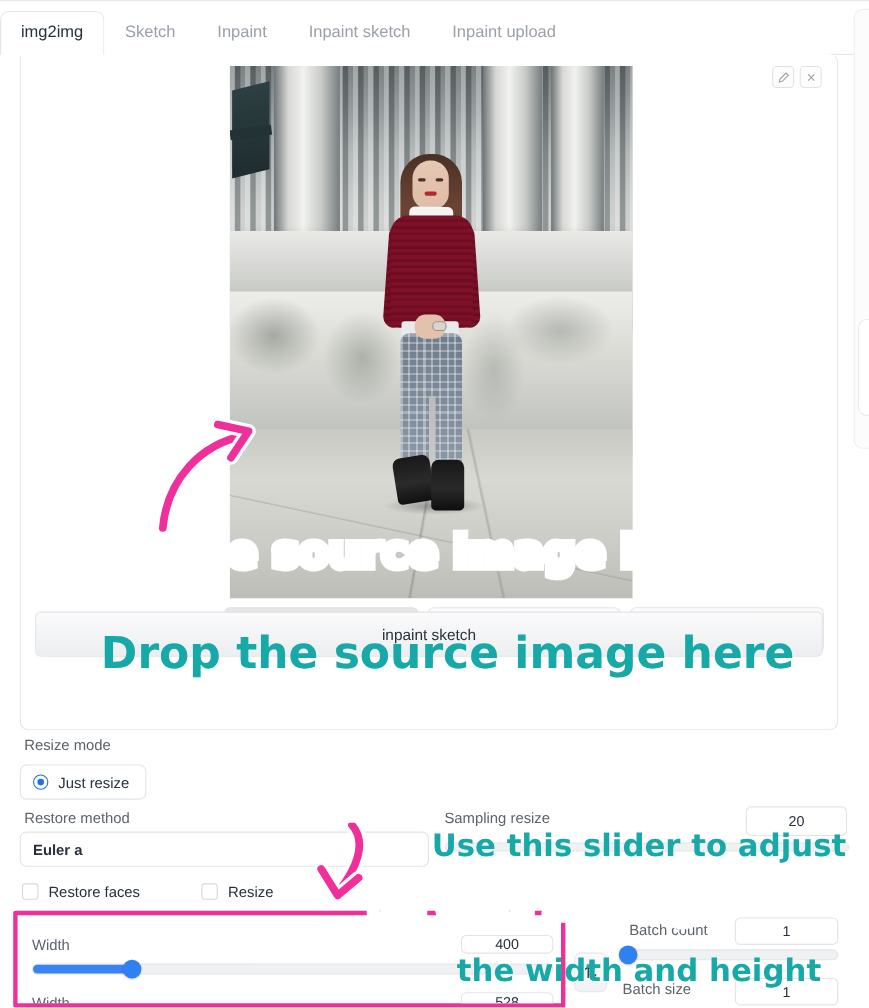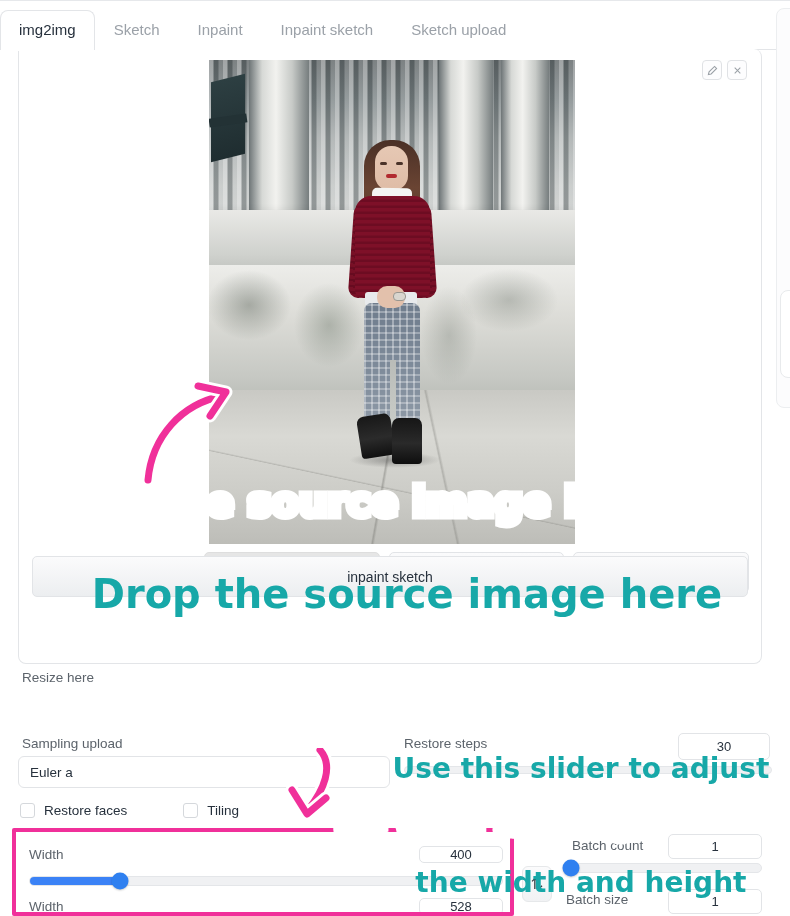--- a/index.html
+++ b/index.html
@@ -251,21 +251,21 @@
   .radio-dot.on::after {
     content: ""; width: 6px; height: 6px; border-radius: 50%; background: #1f6feb;
   }
 
   
   .samp-label { position: absolute; left: 22px; top: 736px; }
   .samp-select {
     position: absolute; left: 18px; top: 756px; width: 372px; height: 32px;
     border: 1px solid #e2e4e7; border-radius: 6px; background: #fff;
     display: flex; align-items: center; padding: 0 11px;
-    font-size: 13.5px; color: #27313d; cursor: pointer;
+    font-size: 13.5px; color: #27313d; cursor: pointer; font-weight: bold;
   }
   .steps-label { position: absolute; left: 404px; top: 736px; }
   .steps-box {
     position: absolute; right: 20px; top: 733px; width: 92px; height: 27px;
     border: 1px solid #e2e4e7; border-radius: 5px; background: #fff;
     display: flex; align-items: center; justify-content: center;
     font-size: 13px; color: #27313d;
   }
   .steps-track {
     position: absolute; left: 404px; top: 766px; width: 368px; height: 8px;
@@ -278,21 +278,21 @@
   .cbox {
     width: 15px; height: 15px; border: 1.5px solid #d5d8dc; border-radius: 3px; background: #fff; flex: none;
   }
 
   
   .wh-box {
     position: absolute; left: 12px; top: 828px; width: 502px; height: 88px;
     border: 4px solid #f0309a; background: #fff; border-radius: 2px;
     overflow: hidden;
   }
-  .wh-row { position: absolute; left: 13px; width: 474px; display: flex; align-items: center; }
+  .wh-row { position: absolute; left: 13px; width: 474px; display: flex; align-items: flex-end; }
   .wh-name { font-size: 13.5px; color: #5c636b; }
   .num-box {
     position: absolute; right: 0; width: 84px; height: 17px;
     border: 1px solid #e2e4e7; border-radius: 5px; background: #fff;
     display: flex; align-items: center; justify-content: center;
     font-size: 13px; color: #27313d;
   }
   .slider {
     position: absolute; height: 10px; border-radius: 6px;
     background: #f0f1f3; border: 1px solid #e4e6e9;
@@ -351,21 +351,21 @@
 <body>
 
 <div id="root">
 
   <div class="tabbar">
     <div class="tabbar-underline"></div>
     <div class="tab active">img2img</div>
     <div class="tab">Sketch</div>
     <div class="tab">Inpaint</div>
     <div class="tab">Inpaint sketch</div>
-    <div class="tab">Sketch upload</div>
+    <div class="tab">Inpaint upload</div>
   </div>
 
   <div class="right-edge"></div>
   <div class="right-edge-inner"></div>
 
   <div class="img-panel">
 
     <div class="img-stage">
       <div class="photo">
         <div class="ph-sky"></div>
@@ -419,38 +419,42 @@
       <div class="gbtn disabled">img2img</div>
       <div class="gbtn">sketch</div>
       <div class="gbtn">inpaint</div>
     </div>
   </div>
 
   <div class="wide-btn-wrap">
     <div class="gbtn wide">inpaint sketch</div>
   </div>
 
-  <div class="lbl resize-label">Resize here</div>
+  <div class="lbl resize-label">Resize mode</div>
   <div class="radio-row">
-  </div>
-
-  <div class="lbl samp-label">Sampling upload</div>
+    <div class="radio-pill">
+      <span class="radio-dot on"></span>
+      <span>Just resize</span>
+    </div>
+  </div>
+
+  <div class="lbl samp-label">Restore method</div>
   <div class="samp-select">Euler a</div>
-  <div class="lbl steps-label">Restore steps</div>
-  <div class="steps-box">30</div>
+  <div class="lbl steps-label">Sampling resize</div>
+  <div class="steps-box">20</div>
   <div class="steps-track"></div>
 
   <div class="check-row">
     <div class="check">
       <span class="cbox"></span>
       <span>Restore faces</span>
     </div>
     <div class="check">
       <span class="cbox"></span>
-      <span>Tiling</span>
+      <span>Resize</span>
     </div>
   </div>
 
   <div class="wh-box" style="border-color: rgb(240, 48, 154);">
     <div class="wh-row" style="top:10px; height:25px;">
       <span class="wh-name">Width</span>
       <span class="num-box">400</span>
     </div>
     <div class="slider" style="left:13px; top:44px; width:474px;" id="width-slider">
       <div class="slider-fill" style="width: 19%;"></div>

